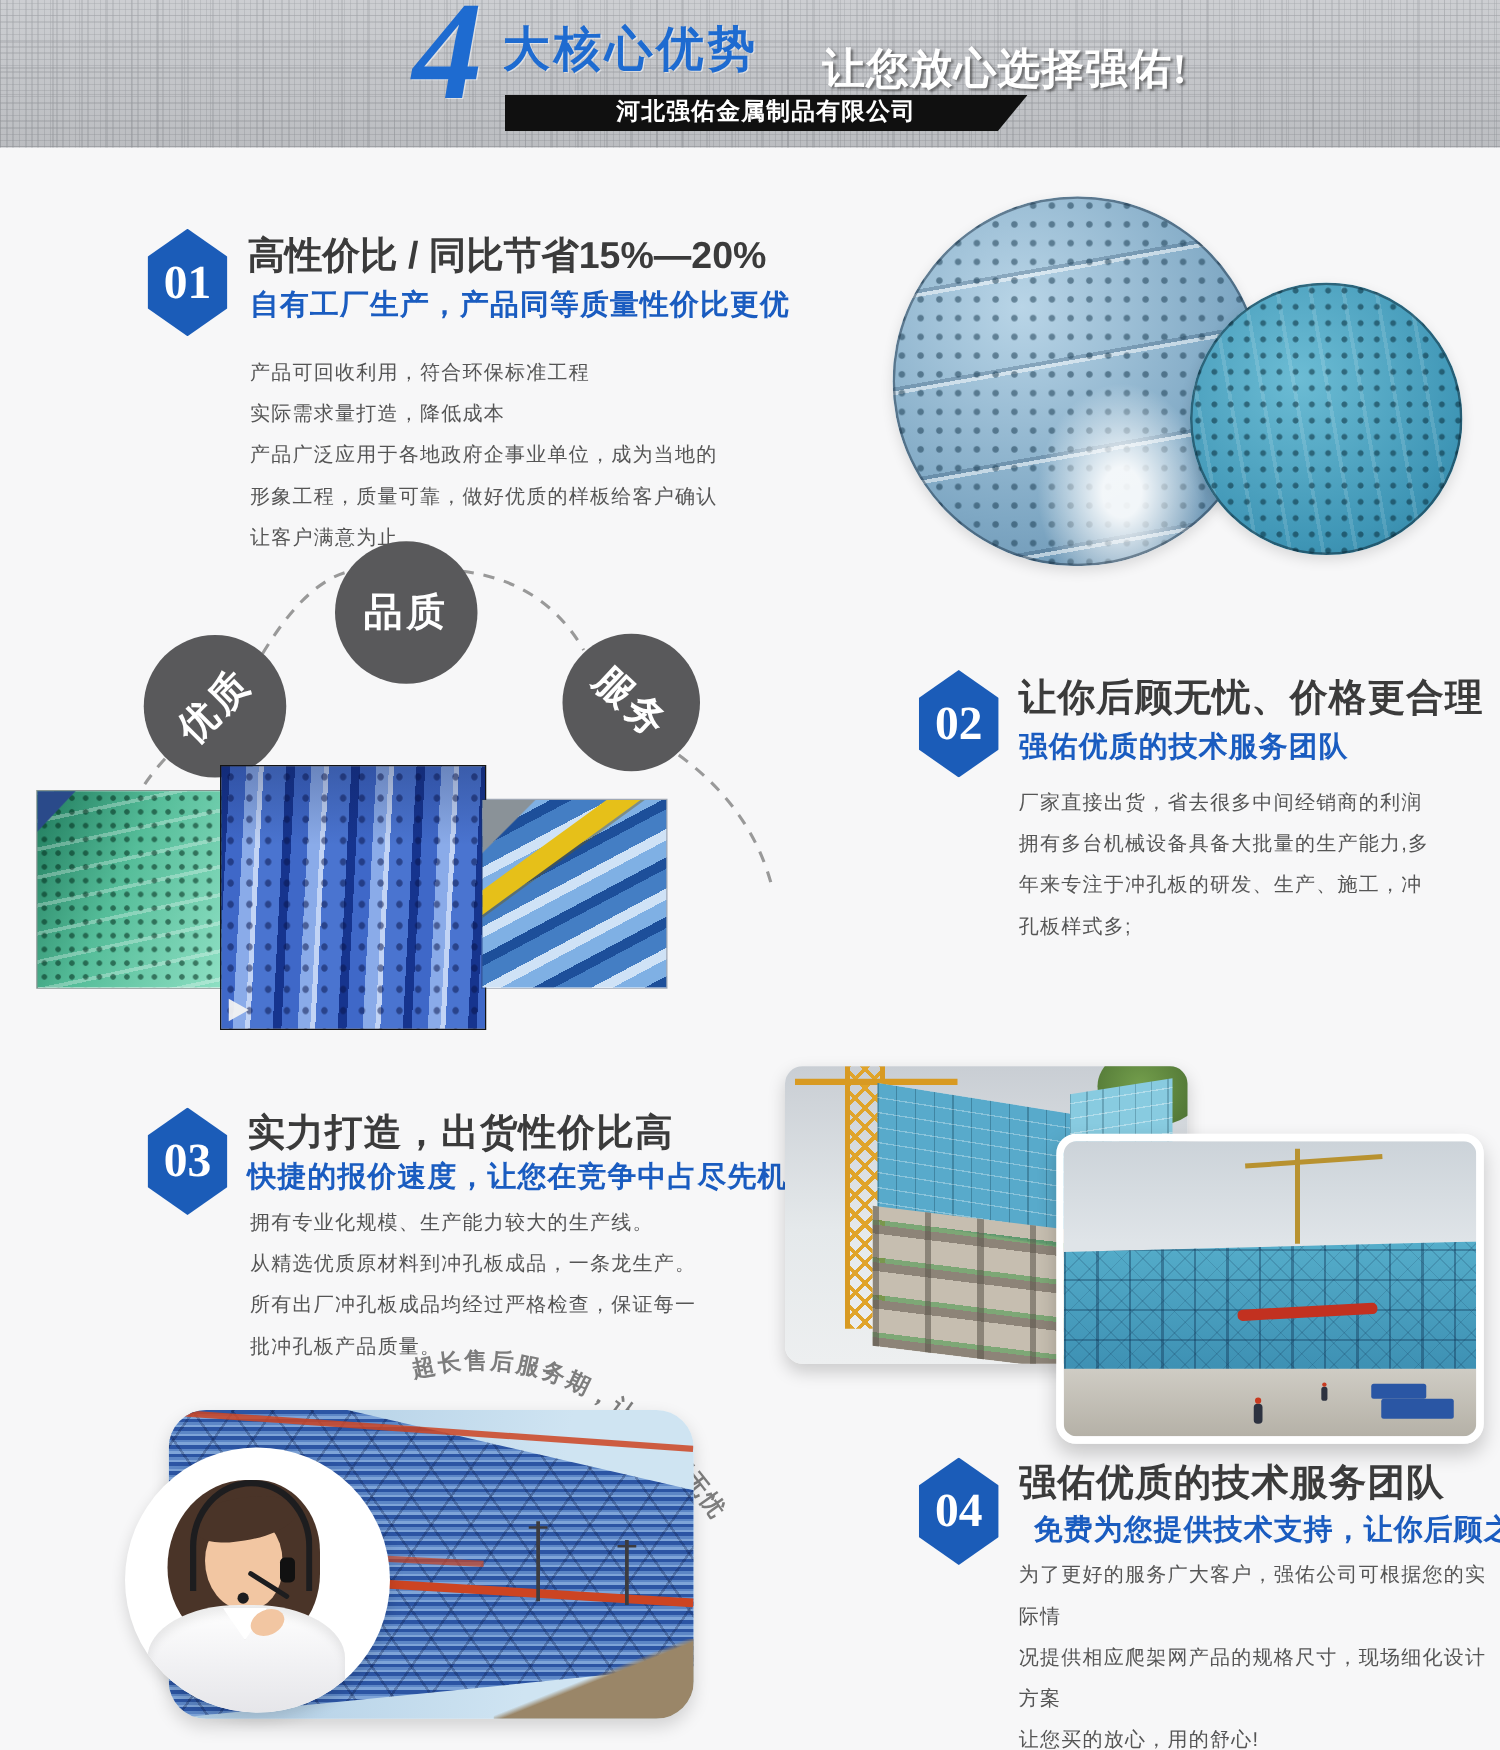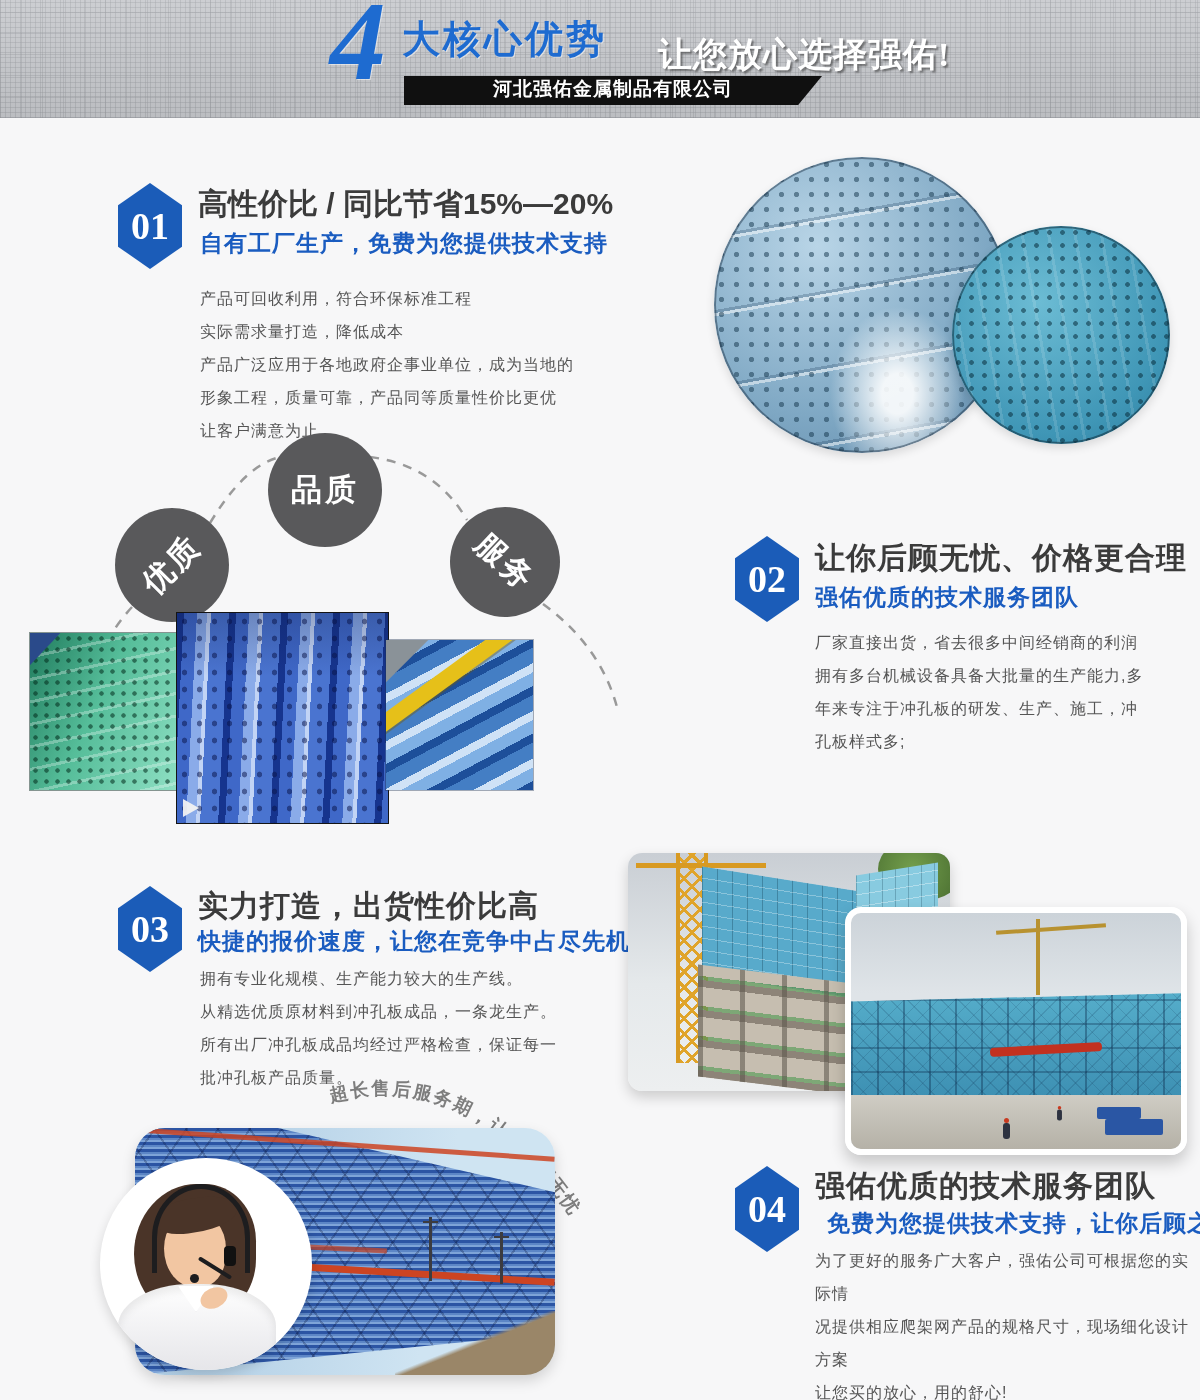--- a/index.html
+++ b/index.html
@@ -185,25 +185,25 @@
     <div class="hslogan">让您放心选择强佑!</div>
     <div class="hcompany">
       <span>河北强佑金属制品有限公司</span>
     </div>
   </div>
 
   <div class="hex" style="left:118px;top:183px">
     <span>01</span>
   </div>
   <h2 class="title" style="left:198px;top:184px">高性价比 / 同比节省15%—20%</h2>
-  <h3 class="subtitle" style="left:200px;top:228px">自有工厂生产，免费为您提供技术支持</h3>
+  <h3 class="subtitle" style="left:200px;top:228px">自有工厂生产，产品同等质量性价比更优</h3>
   <p class="btxt" style="left:200px;top:282px">产品可回收利用，符合环保标准工程
 实际需求量打造，降低成本
 产品广泛应用于各地政府企事业单位，成为当地的
-形象工程，质量可靠，产品同等质量性价比更优
+形象工程，质量可靠，做好优质的样板给客户确认
 让客户满意为止</p>
 
   <div class="tealBig"></div>
   <div class="tealSmall"></div>
 
   <svg class="arcs" viewBox="0 0 620 335">
     <path d="M 150 108 Q 185 50 220 42" fill="none" stroke="#999" stroke-width="2.5" stroke-dasharray="9 8"></path>
     <path d="M 310 42 Q 375 50 407 105" fill="none" stroke="#999" stroke-width="2.5" stroke-dasharray="9 8"></path>
     <path d="M 72 192 Q 28 240 30 302" fill="none" stroke="#999" stroke-width="2.5" stroke-dasharray="9 8"></path>
     <path d="M 483 189 Q 542 232 558 296" fill="none" stroke="#999" stroke-width="2.5" stroke-dasharray="9 8"></path>

